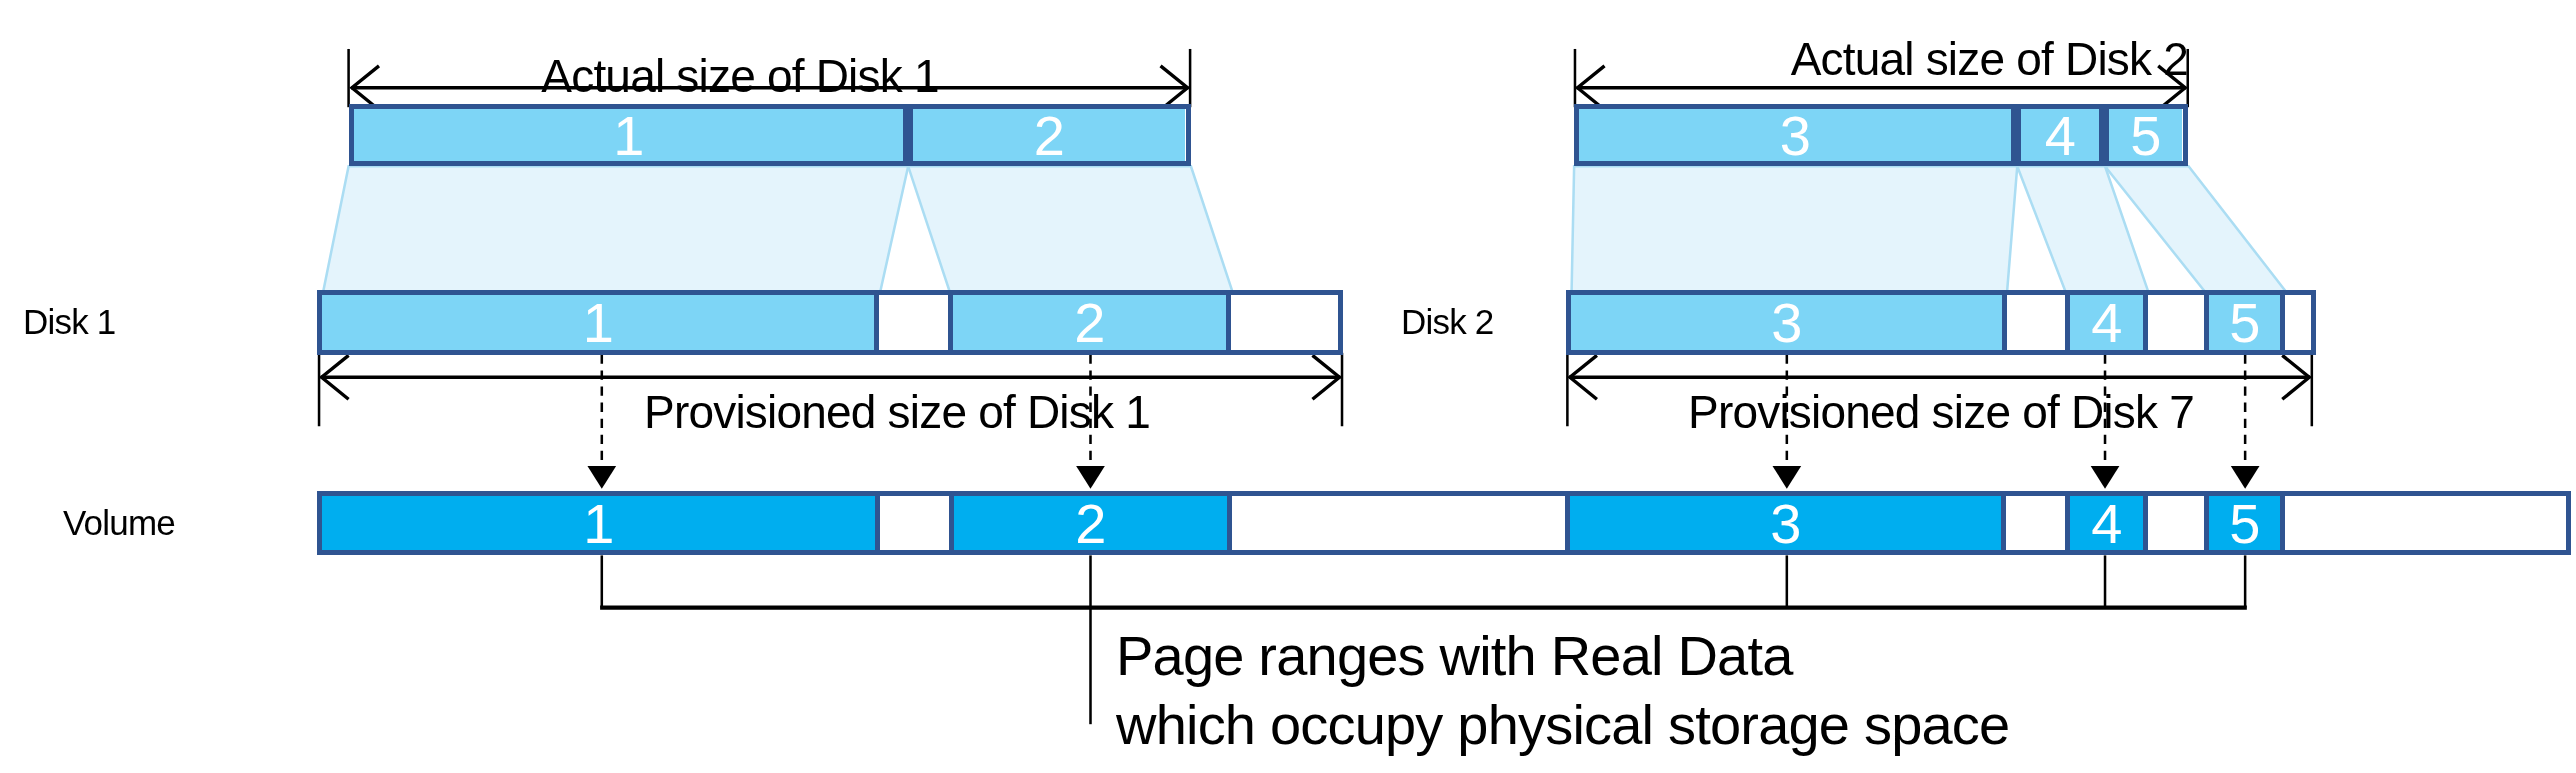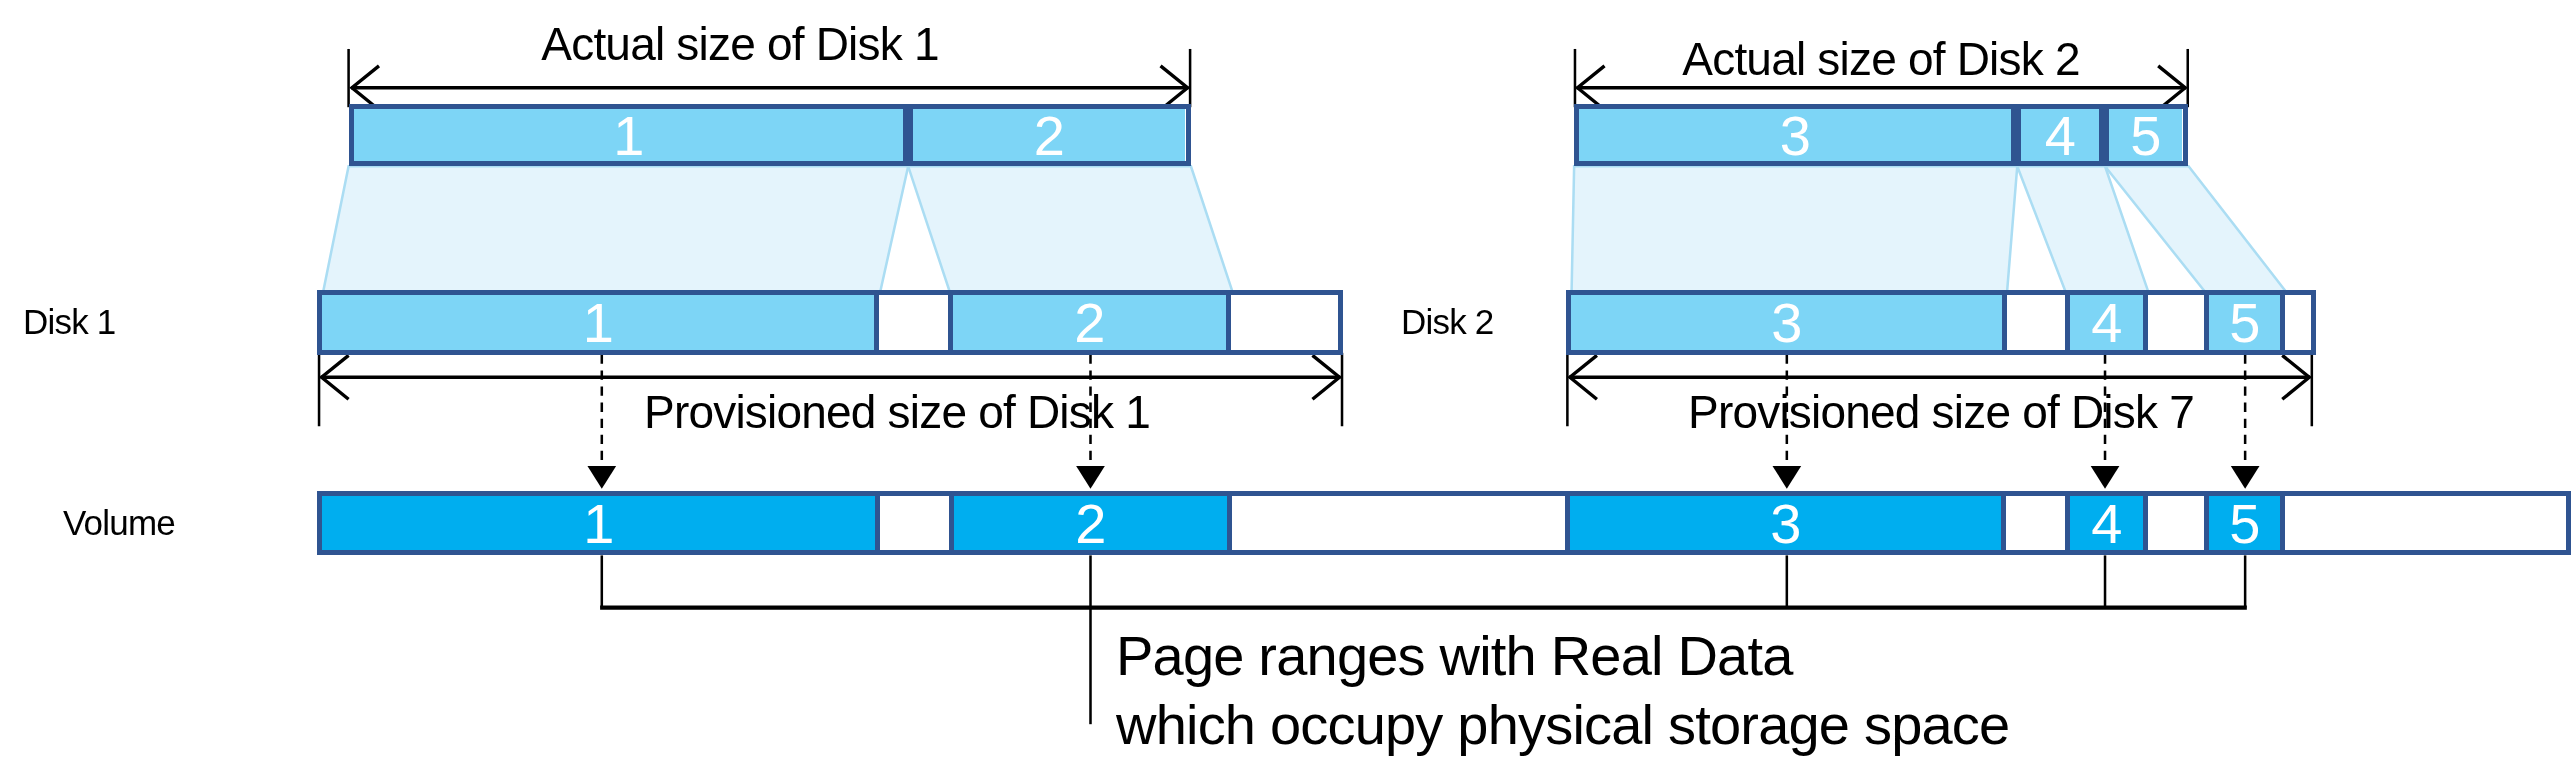--- a/index.html
+++ b/index.html
@@ -122,22 +122,22 @@
       <line class="dim-thin" x1="713" y1="658" x2="713" y2="720"></line>
       <line class="dim-thin" x1="1292" y1="658" x2="1292" y2="720"></line>
       <line class="dim-thin" x1="2117" y1="658" x2="2117" y2="720"></line>
       <line class="dim-thin" x1="2494" y1="658" x2="2494" y2="720"></line>
       <line class="dim-thin" x1="2660" y1="658" x2="2660" y2="720"></line>
       <line class="bracket" x1="711" y1="720" x2="2662" y2="720"></line>
       <line class="dim-thin" x1="1292" y1="720" x2="1292" y2="858"></line>
     </g>
   </svg>
 
-  <div class="caption" style="left:349px;top:19px;width:782px;">Actual size of Disk 1</div>
-  <div class="caption" style="left:1574px;top:34px;width:614px;">Actual size of Disk 2</div>
+  <div class="caption" style="left:349px;top:51px;width:782px;">Actual size of Disk 1</div>
+  <div class="caption" style="left:1574px;top:34px;width:614px;text-align:right;">Actual size of Disk 2</div>
 
   <div class="bar" style="left:349px;top:104px;width:842px;height:62px;">
     <div class="page flush-l" style="left:0px;width:554px;">1</div>
     <div class="page flush-r" style="left:554px;width:277px;">2</div>
   </div>
 
   <div class="bar" style="left:1574px;top:104px;width:614px;height:62px;">
     <div class="page flush-l" style="left:0px;width:437px;">3</div>
     <div class="page" style="left:437px;width:88px;">4</div>
     <div class="page flush-r" style="left:525px;width:78px;">5</div>

